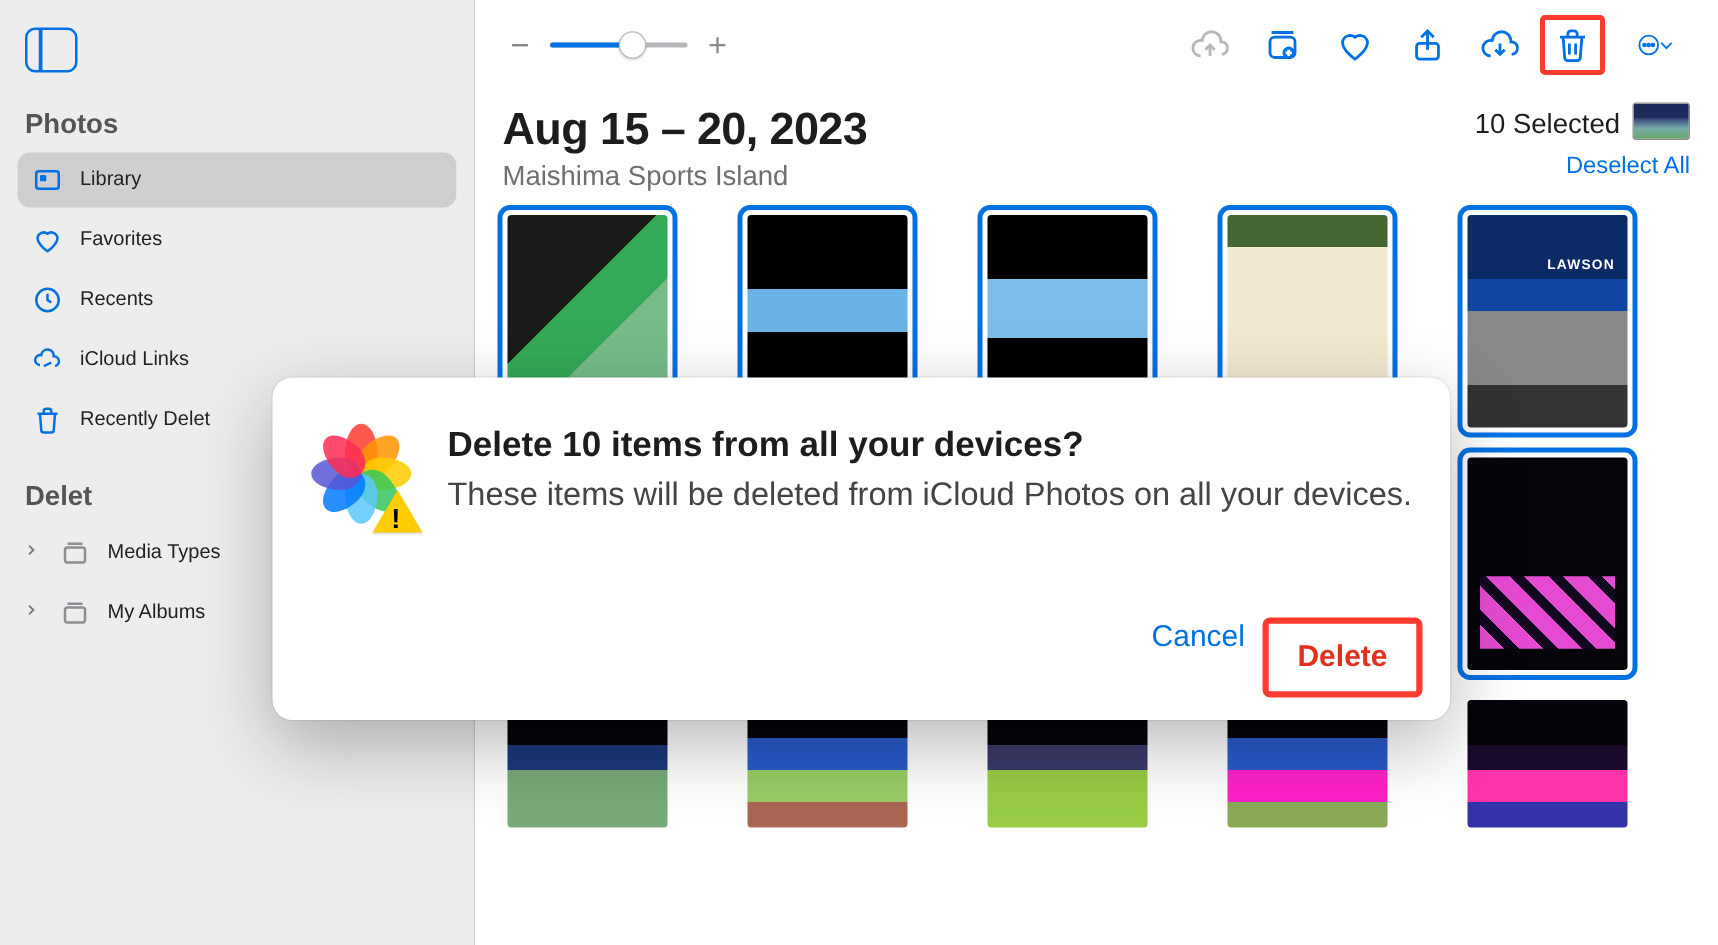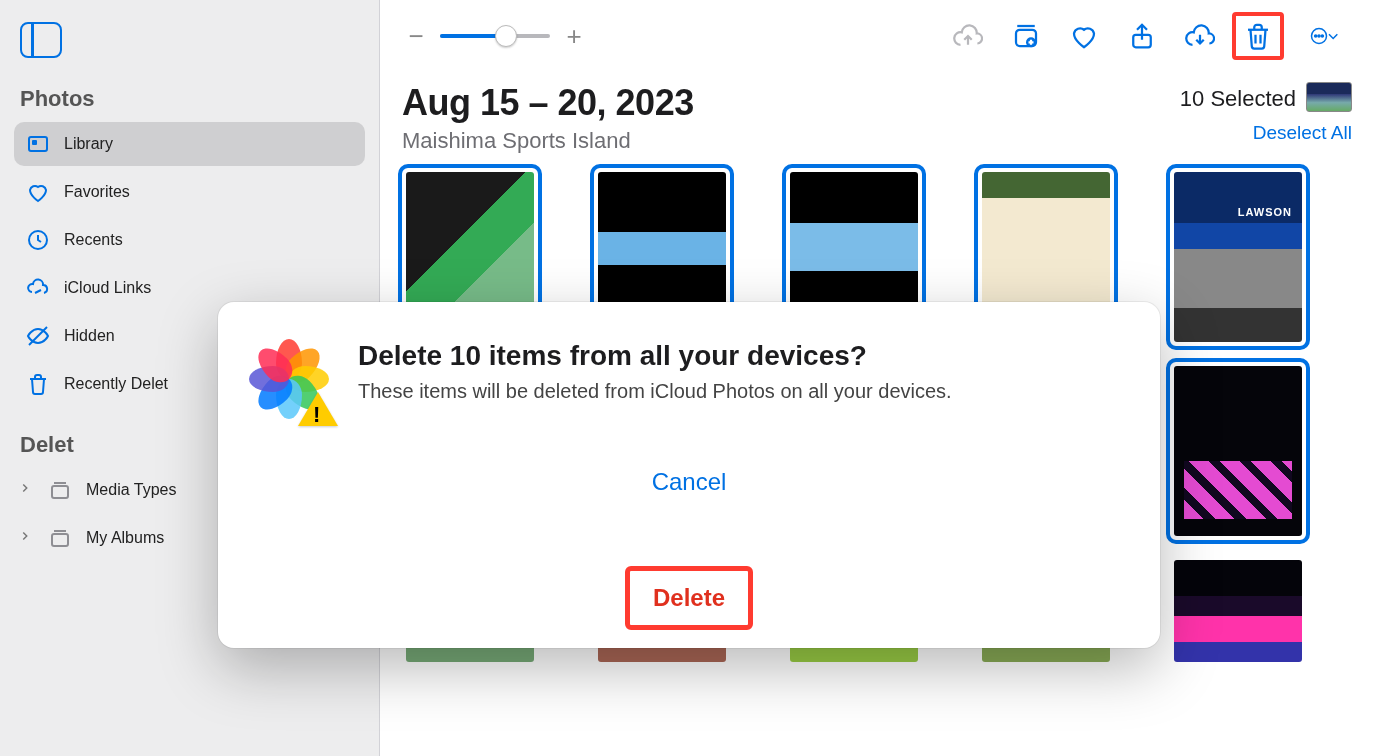--- a/index.html
+++ b/index.html
@@ -75,22 +75,22 @@
   
   .overlay{position:absolute;inset:0;pointer-events:none;}
   .dialog{position:absolute;left:218px;top:302px;width:942px;background:#fff;border-radius:16px;box-shadow:0 20px 60px rgba(0,0,0,.28),0 0 0 1px rgba(0,0,0,.06);padding:32px 28px 24px 28px;box-sizing:border-box;display:flex;flex-direction:column;pointer-events:auto;}
   .dlg-top{display:flex;gap:26px;align-items:flex-start;}
   .dlg-icon{width:86px;height:86px;position:relative;flex:none;margin-top:2px;}
   .flower{position:absolute;inset:0;}
   .petal{position:absolute;left:50%;top:50%;width:26px;height:40px;border-radius:50% 50% 50% 50%/60% 60% 40% 40%;transform-origin:50% 100%;}
   .warn-tri{position:absolute;right:-6px;bottom:-4px;width:0;height:0;border-left:20px solid transparent;border-right:20px solid transparent;border-bottom:34px solid #ffcc00;filter:drop-shadow(0 1px 1px rgba(0,0,0,.2));}
   .warn-tri::after{content:"!";position:absolute;left:-5px;top:10px;color:#000;font-weight:900;font-size:22px;}
   .dlg-text h2{margin:6px 0 8px 0;font-size:28px;font-weight:700;}
-  .dlg-text p{margin:0;font-size:20px;color:#444;}
-  .dlg-buttons{display:flex;justify-content:flex-end;gap:44px;margin-top:46px;align-items:center;flex-direction:column;}
+  .dlg-text p{margin:0;font-size:26px;color:#444;}
+  .dlg-buttons{display:flex;justify-content:flex-end;gap:20px;margin-top:46px;align-items:center;}
   .btn-cancel{color:var(--blue);font-size:24px;}
   .btn-delete{color:#e0301e;font-size:24px;font-weight:700;padding:12px 22px;position:relative;margin-top:32px;}
   .btn-delete .hl{position:absolute;inset:-6px;border:5px solid var(--hl);border-radius:6px;}
 </style>
 </head>
 <body>
 
 <div class="app">
 
   <aside class="sidebar">
@@ -125,29 +125,20 @@
         <span>Recents</span>
       </div>
       <div class="side-item">
         <span class="ic">
           <svg viewBox="0 0 24 24" fill="none" stroke="currentColor" stroke-width="2">
               <path d="M6 16a4 4 0 1 1 1-7.9A5 5 0 0 1 17 9a4 4 0 0 1 1 7.9"></path>
               <path d="M9 17l6-3"></path>
             </svg>
         </span>
         <span>iCloud Links</span>
-      </div>
-      <div class="side-item">
-        <span class="ic">
-          <svg viewBox="0 0 24 24" fill="none" stroke="currentColor" stroke-width="2">
-              <path d="M2 12s3.5-7 10-7 10 7 10 7-3.5 7-10 7S2 12 2 12z"></path>
-              <line x1="3" y1="21" x2="21" y2="3"></line>
-            </svg>
-        </span>
-        <span>Hidden</span>
       </div>
       <div class="side-item" style="overflow:hidden;white-space:nowrap;">
         <span class="ic">
           <svg viewBox="0 0 24 24" fill="none" stroke="currentColor" stroke-width="2">
               <path d="M4 7h16"></path>
               <path d="M9 7V5a2 2 0 0 1 2-2h2a2 2 0 0 1 2 2v2"></path>
               <path d="M6 7l1 13a2 2 0 0 0 2 2h6a2 2 0 0 0 2-2l1-13"></path>
             </svg>
         </span>
         <span>Recently Delet</span>

